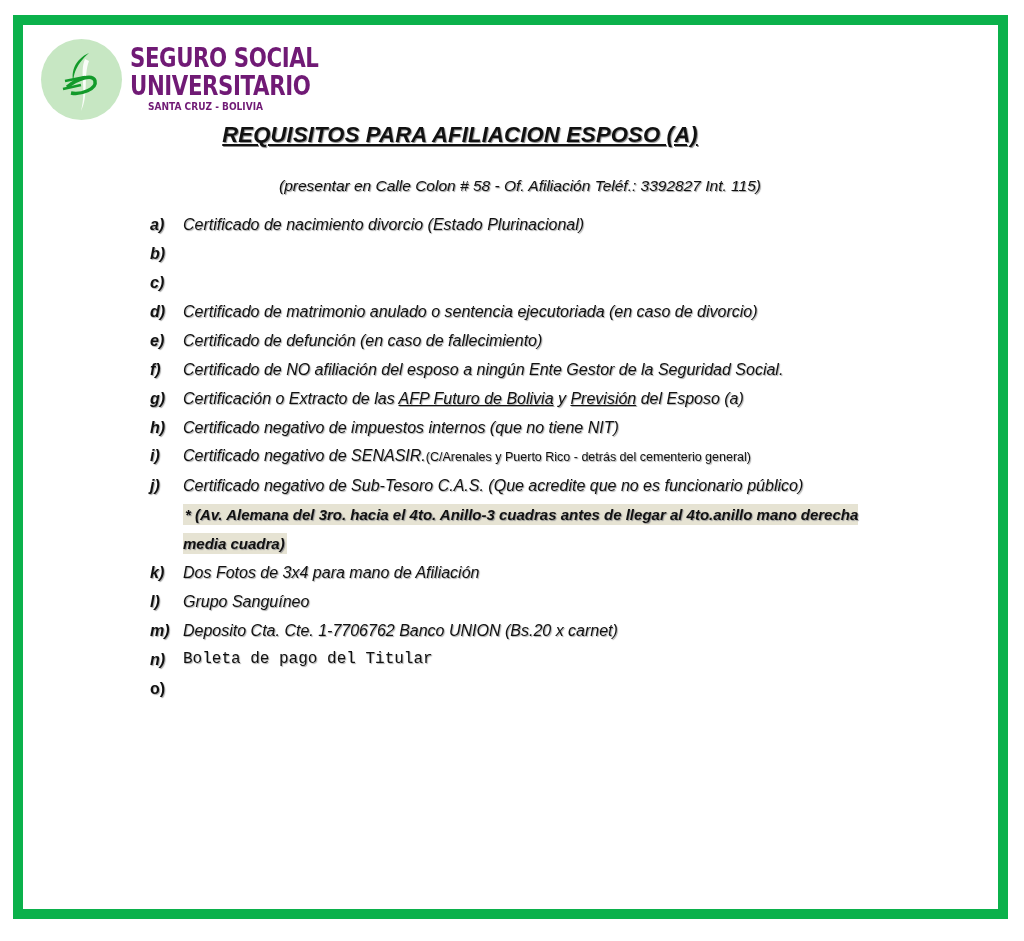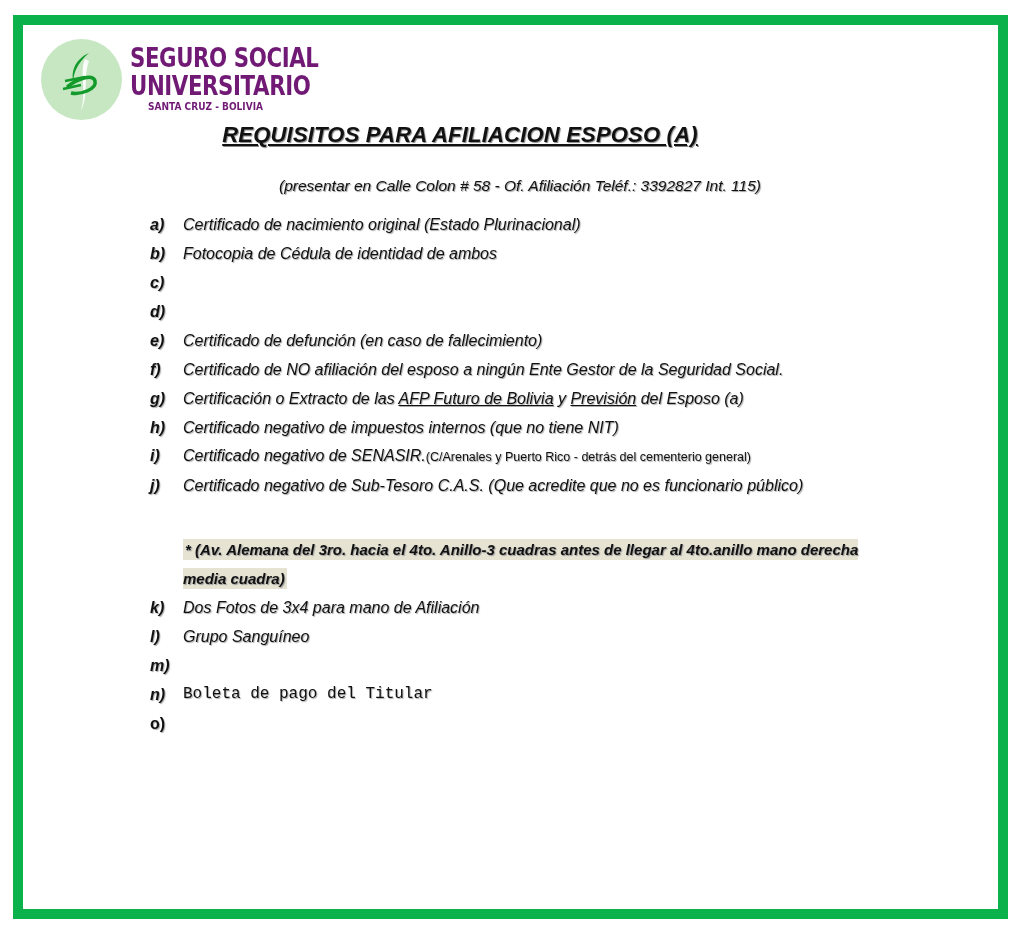--- a/index.html
+++ b/index.html
@@ -13,21 +13,21 @@
   .title { position: absolute; left: 0; width: 890px; top: 122px; text-align: center; font-size: 22px; font-weight: bold; font-style: italic; text-decoration: underline; text-shadow: 1px 1px 1px #888; letter-spacing: 0.2px; padding-left: 30px; box-sizing: border-box; }
   .subtitle { position: absolute; left: 0; width: 1024px; top: 177px; text-align: center; font-size: 15.5px; font-style: italic; text-shadow: 1px 1px 1px #999; padding-left: 16px; box-sizing: border-box; }
   .list { position: absolute; left: 150px; top: 210px; width: 720px; }
   .item { display: flex; font-size: 16px; line-height: 29px; text-shadow: 1px 1px 1px #aaa; }
   .item .mark { width: 33px; flex: none; font-weight: bold; font-style: italic; }
   .item .mark.plain { font-style: normal; }
   .item .text { font-style: italic; }
   .item .text.upright { font-style: normal; font-family: Liberation Mono, monospace; }
   .u { text-decoration: underline; }
   .small-bold { font-style: normal; font-weight: normal; font-size: 12.5px; }
-  .note { margin-left: 33px; font-size: 15px; line-height: 29px; font-weight: bold; font-style: italic; text-shadow: 1px 1px 1px #999; margin-top: 35px; }
+  .note { margin-left: 33px; font-size: 15px; line-height: 29px; font-weight: bold; font-style: italic; text-shadow: 1px 1px 1px #999; }
   .note .hl { background: #e6e3d3; padding: 2px 2px; }
 </style>
 </head>
 <body>
 
 <div class="frame"></div>
 
 <div class="logo">
   <svg width="81" height="81" viewBox="0 0 81 81">
     <path d="M44 20 C38 34, 46 50, 40 72 C48 56, 42 38, 48 22 Z" fill="#ffffff" opacity="0.9"></path>
@@ -42,31 +42,31 @@
   <div class="l2">UNIVERSITARIO</div>
   <div class="l3">SANTA CRUZ  -  BOLIVIA</div>
 </div>
 
 <div class="title">REQUISITOS PARA AFILIACION ESPOSO (A)</div>
 <div class="subtitle">(presentar en Calle Colon # 58 - Of. Afiliación Teléf.: 3392827 Int. 115)</div>
 
 <div class="list">
   <div class="item">
       <span class="mark">a)</span>
-      <span class="text">Certificado de nacimiento original (Estado Plurinacional)</span>
+      <span class="text">Certificado de nacimiento divorcio (Estado Plurinacional)</span>
     </div>
   <div class="item">
       <span class="mark">b)</span>
-      <span class="text">Fotocopia de Cédula de identidad de ambos</span>
     </div>
   <div class="item">
       <span class="mark">c)</span>
     </div>
   <div class="item">
       <span class="mark">d)</span>
+      <span class="text">Certificado de matrimonio anulado o sentencia ejecutoriada (en caso de divorcio)</span>
     </div>
   <div class="item">
       <span class="mark">e)</span>
       <span class="text">Certificado de defunción (en caso de fallecimiento)</span>
     </div>
   <div class="item">
       <span class="mark">f)</span>
       <span class="text">Certificado de NO afiliación del esposo a ningún Ente Gestor de la Seguridad Social.</span>
     </div>
   <div class="item">
@@ -89,20 +89,21 @@
   <div class="item">
       <span class="mark">k)</span>
       <span class="text">Dos Fotos de 3x4 para mano de Afiliación</span>
     </div>
   <div class="item">
       <span class="mark">l)</span>
       <span class="text">Grupo Sanguíneo</span>
     </div>
   <div class="item">
       <span class="mark">m)</span>
+      <span class="text">Deposito Cta. Cte. 1-7706762 Banco UNION (Bs.20 x carnet)</span>
     </div>
   <div class="item">
       <span class="mark">n)</span>
       <span class="text upright">Boleta de pago del Titular</span>
     </div>
   <div class="item">
       <span class="mark plain">o)</span>
     </div>
 </div>
 

